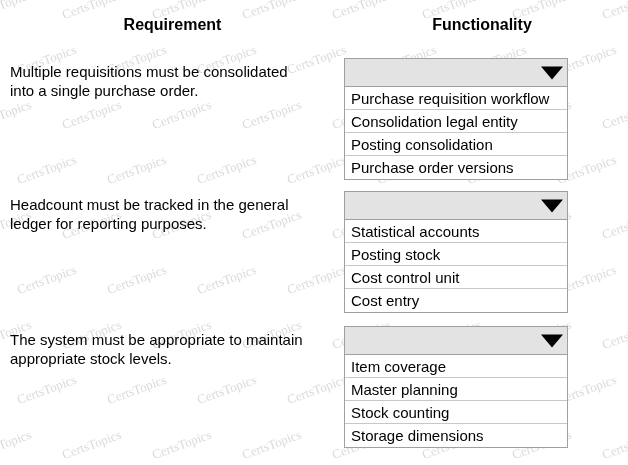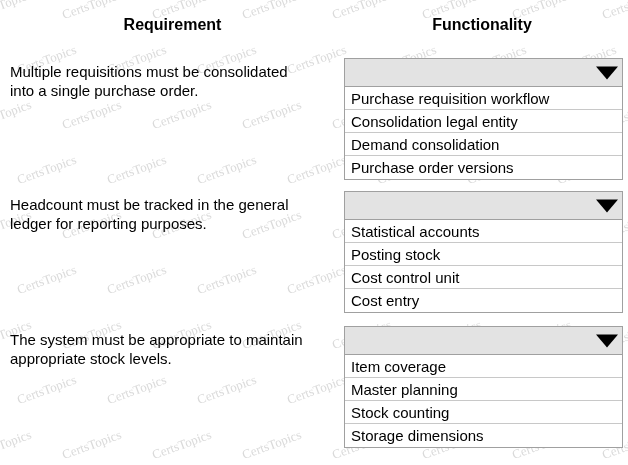--- a/index.html
+++ b/index.html
@@ -70,21 +70,21 @@
     left: 10px;
     width: 330px;
     font-size: 15px;
     color: #000000;
     line-height: 19px;
   }
 
   .dropdown {
     position: absolute;
     left: 344px;
-    width: 279px;
+    width: 224px;
   }
   .dd-closed {
     height: 29px;
     background: #e3e3e3;
     border: 1px solid #a0a0a0;
     box-sizing: border-box;
     position: relative;
   }
   .dd-arrow {
     position: absolute;
@@ -203,21 +203,21 @@
       <div>into a single purchase order.</div>
     </div>
     <div class="dropdown" style="top:0px;">
       <div class="dd-closed">
         <span></span>
         <span class="dd-arrow"></span>
       </div>
       <div class="dd-list">
         <div class="dd-item">Purchase requisition workflow</div>
         <div class="dd-item">Consolidation legal entity</div>
-        <div class="dd-item">Demand consolidation</div>
+        <div class="dd-item">Posting consolidation</div>
         <div class="dd-item">Purchase order versions</div>
       </div>
     </div>
   </div>
 
   <div class="qblock" style="top:191px;">
     <div class="req-text" style="top:4px;">
       <div>Headcount must be tracked in the general</div>
       <div>ledger for reporting purposes.</div>
     </div>

